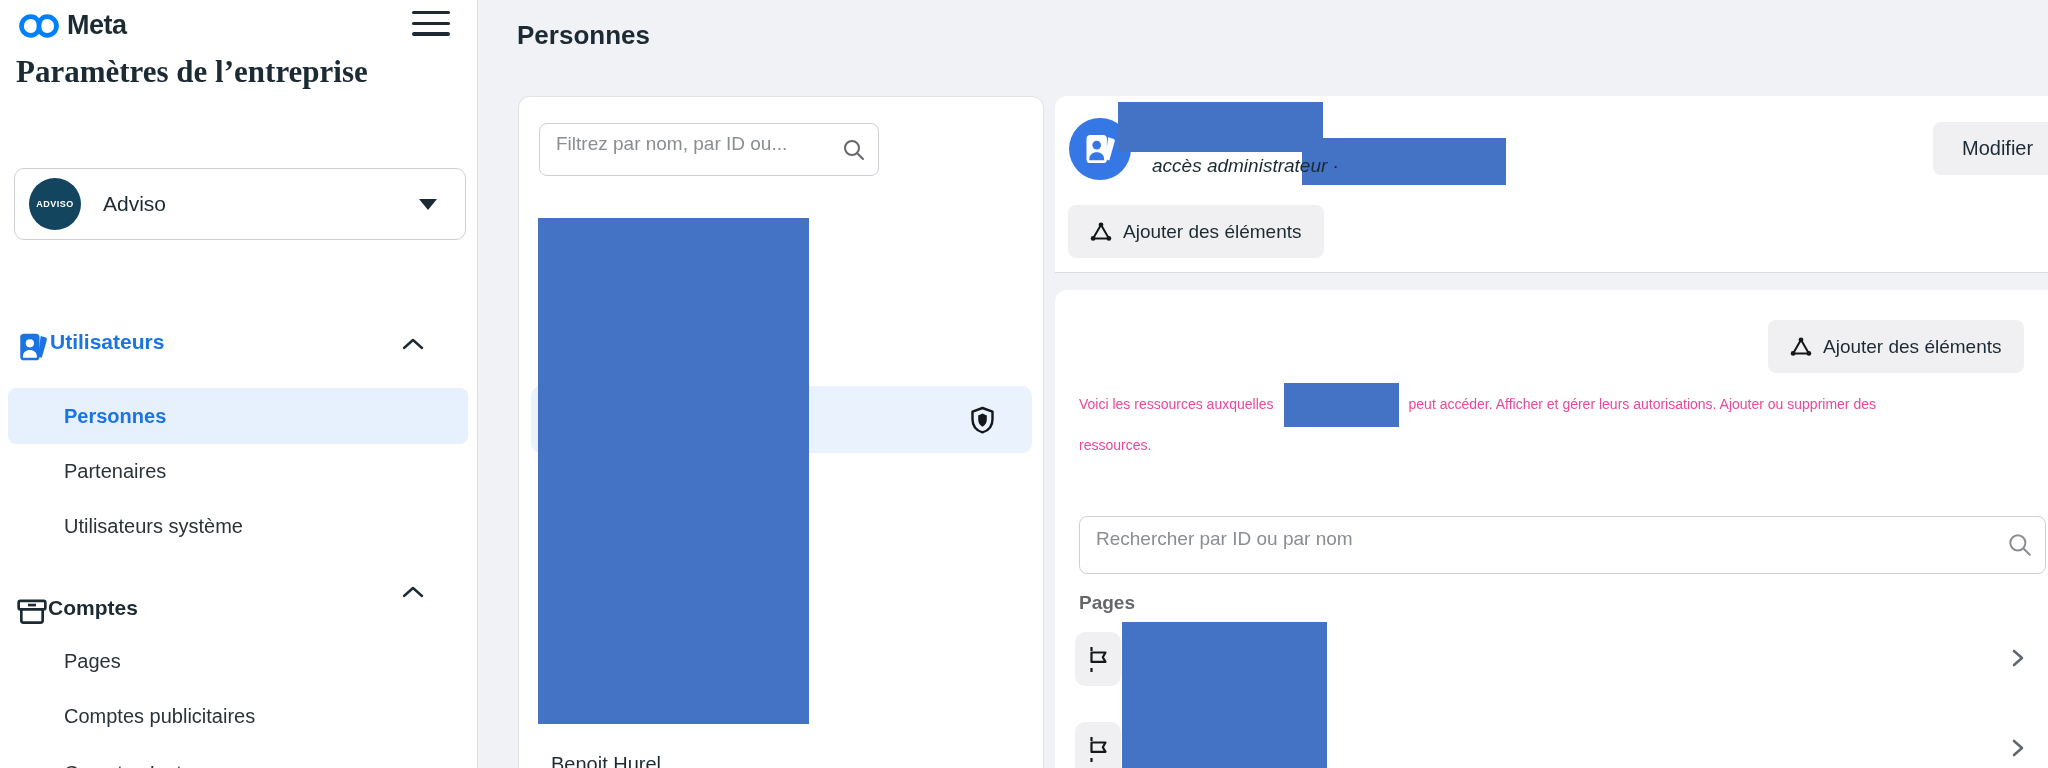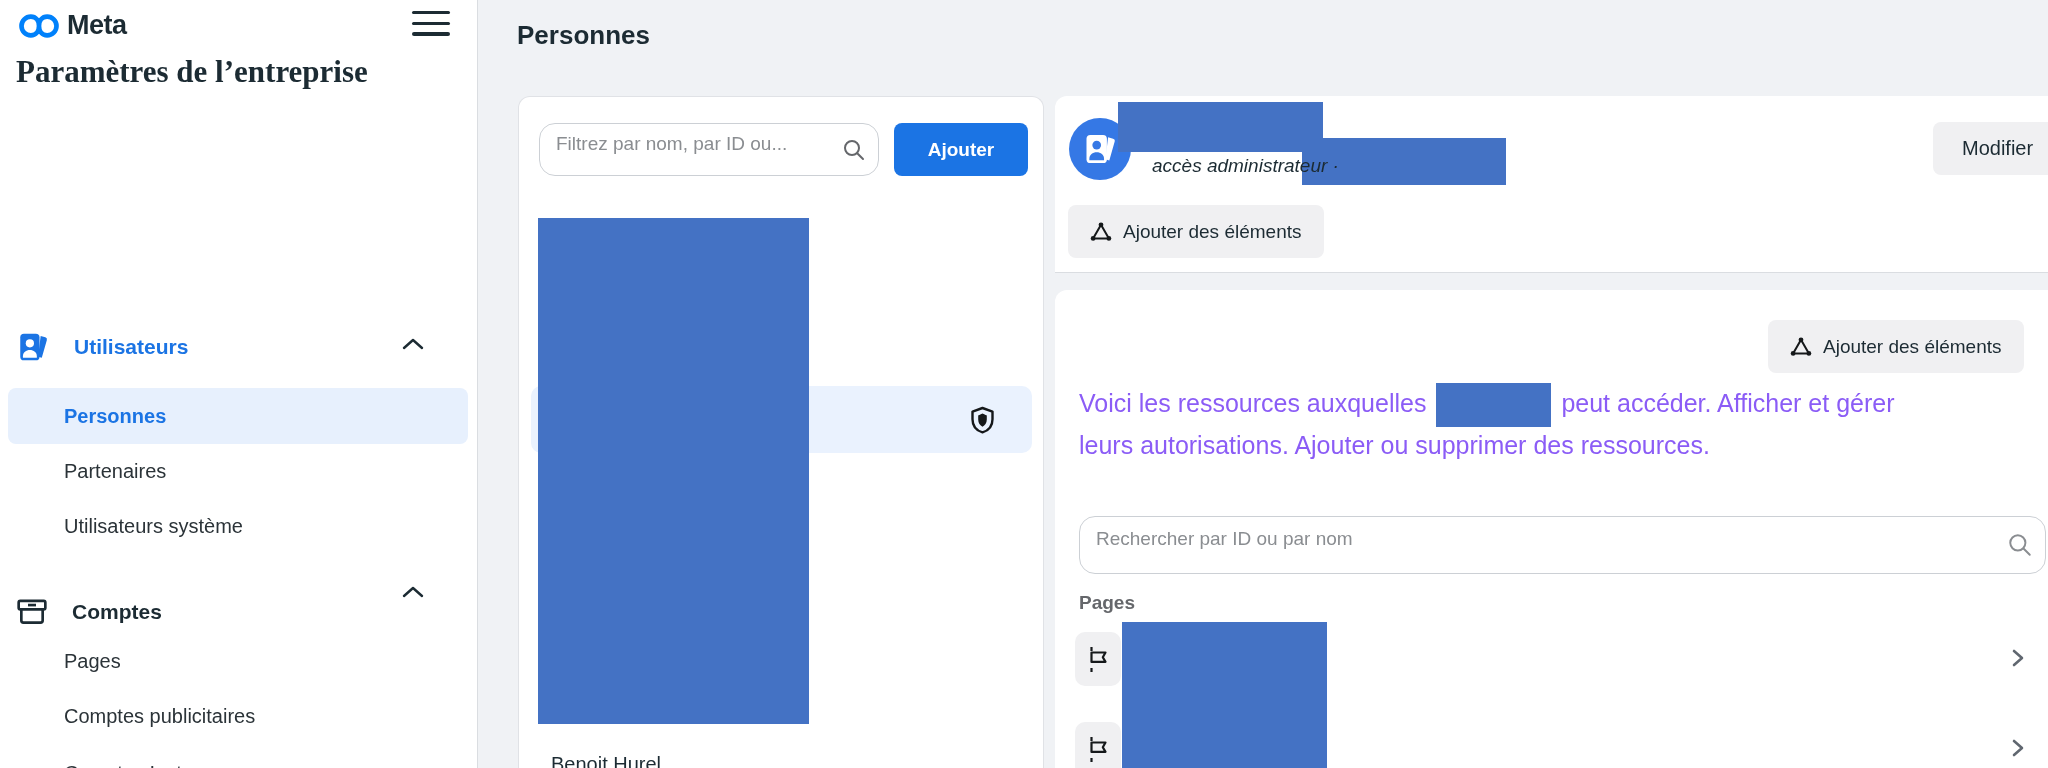--- a/index.html
+++ b/index.html
@@ -12,33 +12,33 @@
   .sidebar{position:absolute;left:0;top:0;width:477px;height:768px;background:#fff;border-right:1px solid #DADDE1;}
   .meta-logo{position:absolute;left:18px;top:10px;display:flex;align-items:center;gap:7px;text-align:center;}
   .meta-word{font-size:27px;font-weight:700;letter-spacing:-0.5px;color:#1C2B33;}
   .hamburger{position:absolute;left:412px;top:11px;width:38px;height:26px;cursor:pointer;}
   .hamburger i{display:block;height:3.4px;background:#1C2B33;border-radius:2px;margin-bottom:7.2px;}
   .sb-title{position:absolute;left:16px;top:52px;width:380px;font-size:31px;line-height:40px;font-weight:700;color:#1C2B33;font-family:Liberation Serif, serif;}
   .biz-select{position:absolute;left:14px;top:168px;width:436px;height:70px;border:1px solid #CCD0D5;border-radius:10px;background:#fff;display:flex;align-items:center;padding-left:14px;box-sizing:content-box;cursor:pointer;}
   .biz-avatar{width:52px;height:52px;border-radius:50%;background:#14455F;color:#fff;display:flex;align-items:center;justify-content:center;font-size:9px;font-weight:700;letter-spacing:.5px;flex:0 0 auto;}
   .biz-name{margin-left:22px;font-size:21px;color:#1C2B33;}
   .biz-caret{position:absolute;right:28px;top:30px;width:0;height:0;border-left:9px solid transparent;border-right:9px solid transparent;border-top:11px solid #1C2B33;}
-  .nav-header{position:absolute;left:16px;display:flex;align-items:center;gap:24px;cursor:pointer;}
+  .nav-header{position:absolute;left:16px;display:flex;align-items:flex-start;gap:0;cursor:pointer;}
   .nav-header .lbl{font-size:21px;font-weight:700;}
   .nav-chevron{position:absolute;right:53px;}
   .nav-item{position:absolute;left:64px;font-size:20px;color:#2B3338;cursor:pointer;line-height:26px;}
   .nav-selected{position:absolute;left:8px;top:388px;width:460px;height:56px;background:#E7F0FD;border-radius:8px;cursor:pointer;display:flex;align-items:center;}
   .nav-selected span{margin-left:56px;font-size:20px;font-weight:700;color:#1B74E4;}
   
   .main{position:absolute;left:478px;top:0;right:0;bottom:0;background:#F0F2F5;}
   .page-title{position:absolute;left:39px;top:20px;font-size:26px;font-weight:700;color:#1C2B33;}
   
   .mid-card{position:absolute;left:40px;top:96px;width:524px;height:672px;background:#fff;border:1px solid #E0E2E6;border-bottom:none;border-radius:12px 12px 0 0;overflow:hidden;}
   .search-wrap{position:absolute;}
-  .search-wrap input{width:100%;height:100%;box-sizing:border-box;border:1px solid #CCD0D5;border-radius:16px;padding:0 44px 12px 16px;font-size:19px;font-family:"Liberation Sans",sans-serif;color:#3b82f6;outline:none;}
+  .search-wrap input{width:100%;height:100%;box-sizing:border-box;border:1px solid #CCD0D5;border-radius:8px;padding:0 44px 12px 16px;font-size:19px;font-family:"Liberation Sans",sans-serif;color:#3b82f6;outline:none;}
   .search-wrap input::placeholder{color:#8A8D91;}
   .search-wrap .mag{position:absolute;right:13px;top:50%;transform:translateY(-50%);}
   .sw-mid{left:20px;top:26px;width:340px;height:53px;}
   .btn-blue{position:absolute;left:375px;top:26px;width:134px;height:53px;background:#1B74E4;border:none;border-radius:8px;color:#fff;font-size:19px;font-weight:700;font-family:"Liberation Sans",sans-serif;cursor:pointer;}
   .person-row{position:absolute;left:12px;top:289px;width:501px;height:67px;background:#EAF2FE;border-radius:10px;cursor:pointer;}
   .person-row .shield{position:absolute;right:36px;top:20px;}
   .redact{background:#4472C4;position:absolute;}
   .mid-redact{left:19px;top:121px;width:271px;height:506px;}
   .partial-name{position:absolute;left:32px;top:656px;font-size:20px;color:#1C2B33;}
   
@@ -47,21 +47,21 @@
   .tc-redact1{left:63px;top:6px;width:205px;height:50px;}
   .tc-redact2{left:247px;top:42px;width:204px;height:47px;}
   .role-text{position:absolute;left:97px;top:59px;font-size:19px;color:#1C2B33;font-style:italic;}
   .btn-grey{display:inline-flex;align-items:center;gap:11px;background:#F0F0F2;border:none;border-radius:8px;font-size:19px;color:#1C2B33;font-family:"Liberation Sans",sans-serif;cursor:pointer;padding:0 22px;height:53px;}
   .tc-add{position:absolute;left:13px;top:109px;}
   .tc-modify{position:absolute;left:878px;top:26px;width:200px;height:53px;background:#F0F0F2;border:none;border-radius:8px;font-size:20px;color:#1C2B33;font-family:"Liberation Sans",sans-serif;text-align:left;padding-left:29px;cursor:pointer;}
   
   .res-card{position:absolute;left:577px;top:290px;width:1000px;height:478px;background:#fff;border-radius:12px 0 0 0;}
   .res-title{position:absolute;left:24px;top:36px;font-size:24px;font-weight:700;color:#1C2B33;}
   .res-add{position:absolute;left:713px;top:30px;}
-  .desc{position:absolute;left:24px;top:93px;width:845px;font-size:25px;line-height:37px;color:#8b5cf6;}
+  .desc{position:absolute;left:24px;top:93px;width:845px;font-size:14px;line-height:37px;color:#ec4899;}
   .red-inline{display:inline-block;width:115px;height:44px;background:#4472C4;vertical-align:middle;margin:0 10px;}
   .sw-res{left:24px;top:203px;width:967px;height:58px;margin-top:23px;}
   .pages-label{position:absolute;left:24px;top:302px;font-size:19px;font-weight:700;color:#65676B;}
   .page-row{position:absolute;left:0;width:1000px;height:90px;cursor:pointer;}
   .pr-1{top:334px;} .pr-2{top:424px;}
   .flag-tile{position:absolute;left:20px;top:8px;width:46px;height:54px;background:#F0F0F2;border-radius:10px;display:flex;align-items:center;justify-content:center;}
   .pages-redact{left:67px;top:332px;width:205px;height:146px;}
   .row-chevron{position:absolute;left:953px;top:24px;}
   svg{display:block;}
 </style>
@@ -80,20 +80,25 @@
   </div>
 
   <div class="hamburger">
       <i></i>
       <i></i>
       <i></i>
     </div>
 
   <div class="sb-title">Paramètres de l’entreprise</div>
 
+  <div class="biz-select">
+    <div class="biz-avatar">ADVISO</div>
+    <div class="biz-name">Adviso</div>
+    <div class="biz-caret"></div>
+  </div>
 
   <div class="nav-header" style="top:330px;width:440px;">
     <span>
       <svg width="34" height="34" viewBox="0 0 24 24">
         <path d="M17.4 4.2 l3.3 0.95 a1.6 1.6 0 0 1 1.05 2 L18.2 19.6 l-2.6 -0.75 z" fill="#1B74E4"></path>
         <rect x="3" y="2.6" width="13.6" height="18.8" rx="2.6" fill="#1B74E4"></rect>
         <circle cx="9.8" cy="9.4" r="2.9" fill="#fff"></circle>
         <path d="M4.9 18.6 c0-2.8 2.2-4.4 4.9-4.4 s4.9 1.6 4.9 4.4 v0.9 h-9.8 z" fill="#fff"></path>
       </svg>
     </span>
@@ -139,21 +144,20 @@
   <div class="mid-card">
     <div class="search-wrap sw-mid">
       <input type="text" placeholder="Filtrez par nom, par ID ou..." style="">
       <span class="mag">
         <svg width="24" height="24" viewBox="0 0 24 24">
           <circle cx="10" cy="10" r="7" fill="none" stroke="#65676B" stroke-width="2"></circle>
           <line x1="15.2" y1="15.2" x2="21" y2="21" stroke="#65676B" stroke-width="2" stroke-linecap="round"></line>
         </svg>
       </span>
     </div>
-    <button class="btn-blue">Ajouter</button>
 
     <div class="person-row">
       <span class="shield">
         <svg width="27" height="28" viewBox="0 0 27 28">
           <path d="M13.5 2 L23.5 5.6 V13.2 C23.5 19.8 19.4 24.6 13.5 26.4 C7.6 24.6 3.5 19.8 3.5 13.2 V5.6 Z" fill="none" stroke="#15181A" stroke-width="2.4" stroke-linejoin="round"></path>
           <path d="M13.5 7.6 C15.9 9 17.8 9.4 17.8 9.4 V13.6 C17.8 17 15.9 19.6 13.5 20.8 C11.1 19.6 9.2 17 9.2 13.6 V9.4 C9.2 9.4 11.1 9 13.5 7.6 Z" fill="#15181A"></path>
         </svg>
       </span>
     </div>
 

